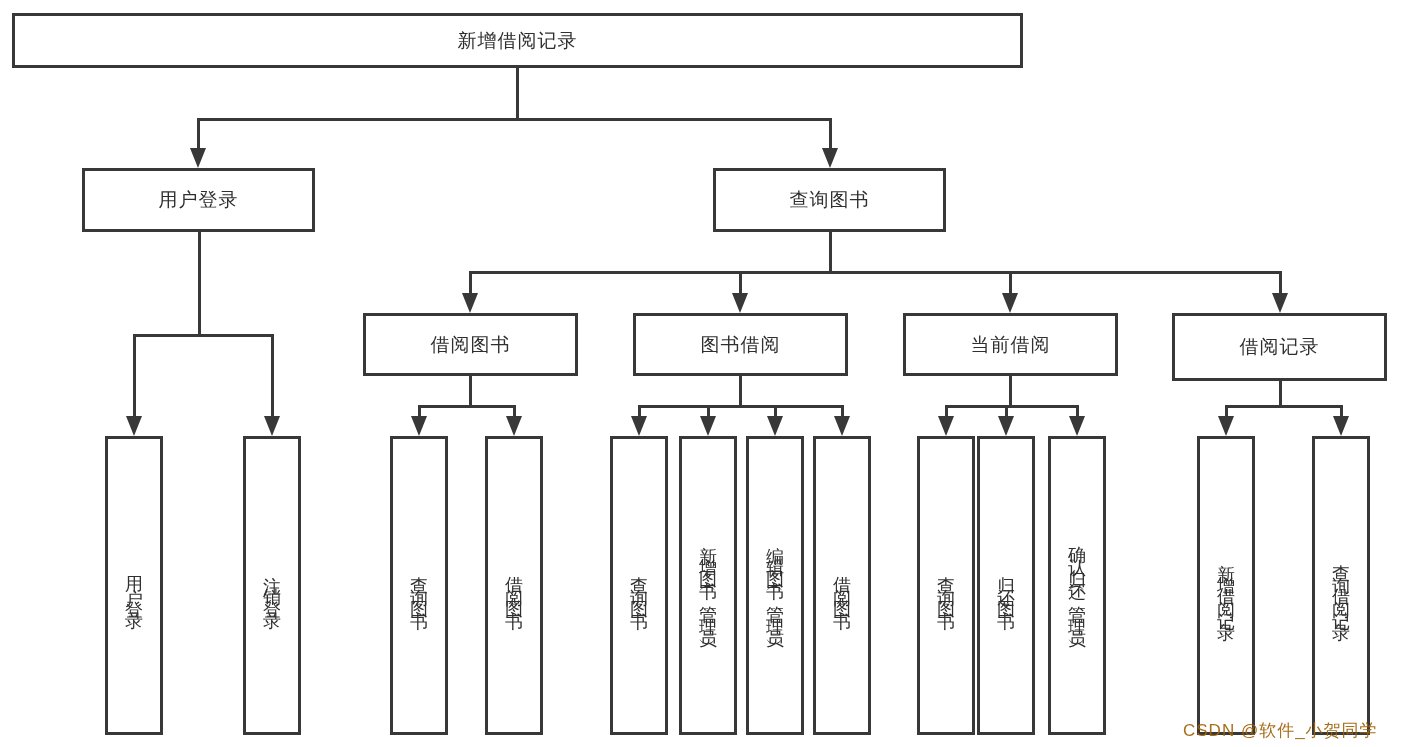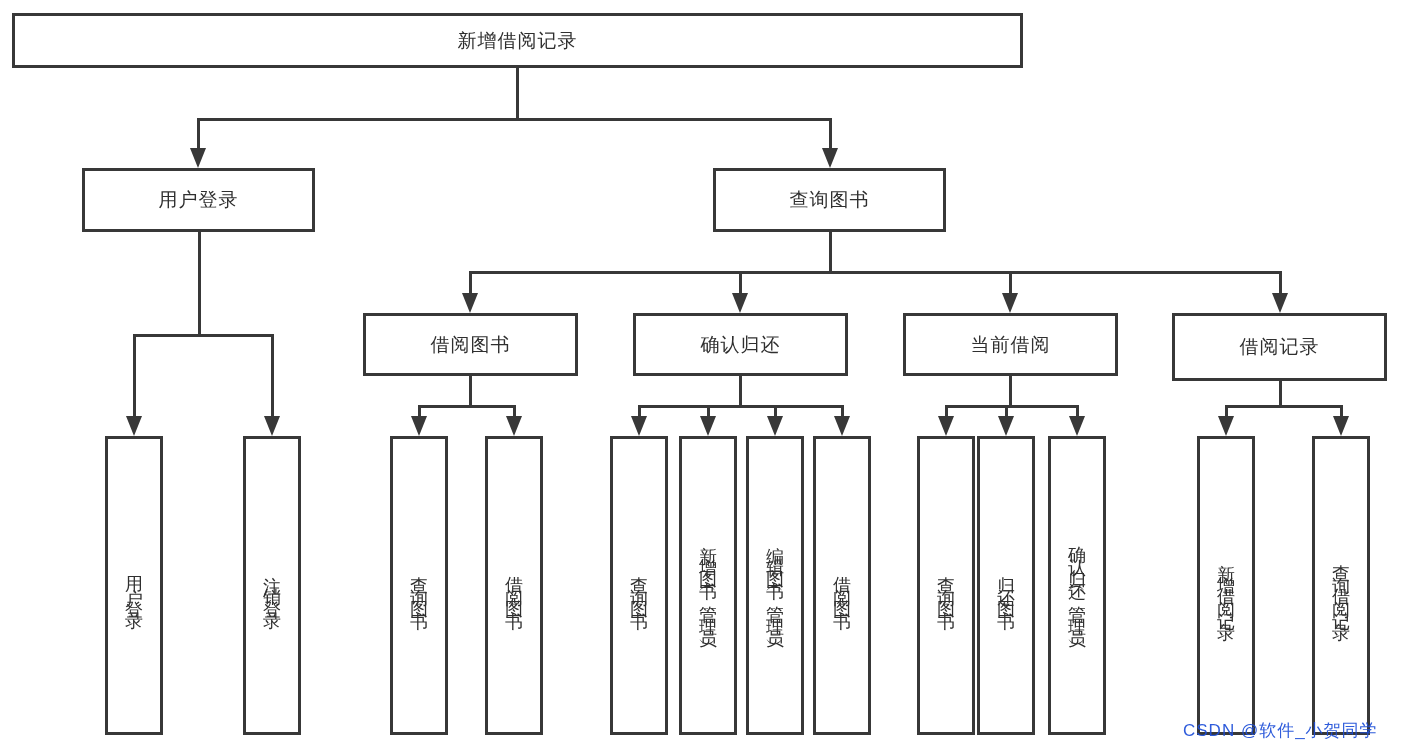--- a/index.html
+++ b/index.html
@@ -48,21 +48,21 @@
     position: absolute; width: 0; height: 0; z-index: 1;
     border-left: 8px solid transparent;
     border-right: 8px solid transparent;
     border-top: 20px solid #383838;
   }
   .watermark {
     position: absolute;
     left: 1183px;
     top: 719px;
     font-size: 17px;
-    color: #1d4ed8;
+    color: #a16207;
     opacity: 0.92;
     letter-spacing: 1px;
     z-index: 5;
     white-space: nowrap;
   }
 </style>
 </head>
 <body>
 
 <div id="canvas">
@@ -123,21 +123,21 @@
   <div class="ah" style="left:1218px; top:416px;"></div>
   <div class="vl" style="left:1339.5px; top:406px; height:12px;"></div>
   <div class="ah" style="left:1333px; top:416px;"></div>
 
   <div class="box" style="left:12px; top:13px; width:1011px; height:55px;">新增借阅记录</div>
 
   <div class="box" style="left:82px; top:168px; width:233px; height:64px;">用户登录</div>
   <div class="box" style="left:713px; top:168px; width:233px; height:64px;">查询图书</div>
 
   <div class="box" style="left:363px; top:313px; width:215px; height:63px;">借阅图书</div>
-  <div class="box" style="left:633px; top:313px; width:215px; height:63px;">确认归还</div>
+  <div class="box" style="left:633px; top:313px; width:215px; height:63px;">图书借阅</div>
   <div class="box" style="left:903px; top:313px; width:215px; height:63px;">当前借阅</div>
   <div class="box" style="left:1172px; top:313px; width:215px; height:68px;">借阅记录</div>
 
   <div class="vbox" style="left:105px; top:436px; width:58px; height:299px;">
     <span>用户登录</span>
   </div>
   <div class="vbox" style="left:243px; top:436px; width:58px; height:299px;">
     <span>注销登录</span>
   </div>
   <div class="vbox" style="left:390px; top:436px; width:58px; height:299px;">

